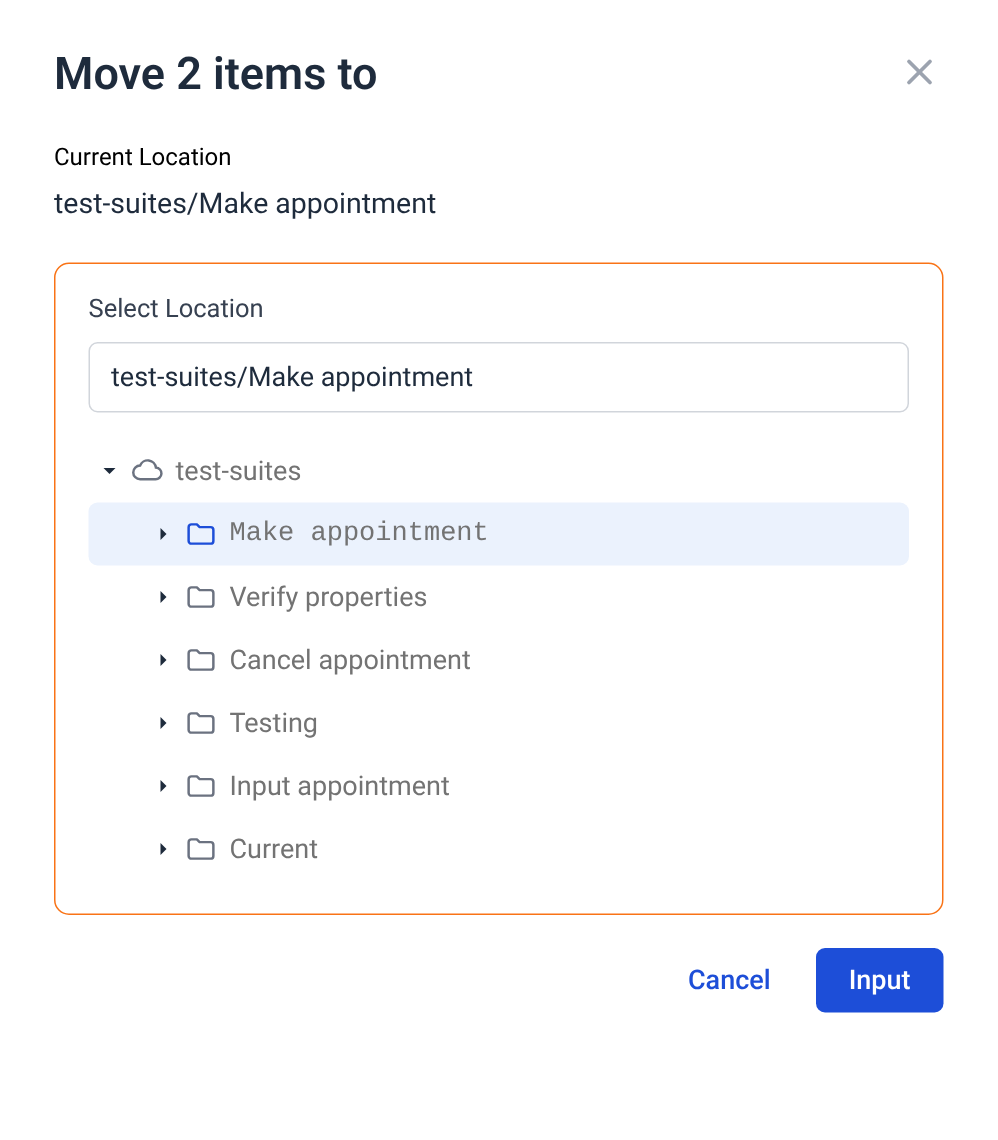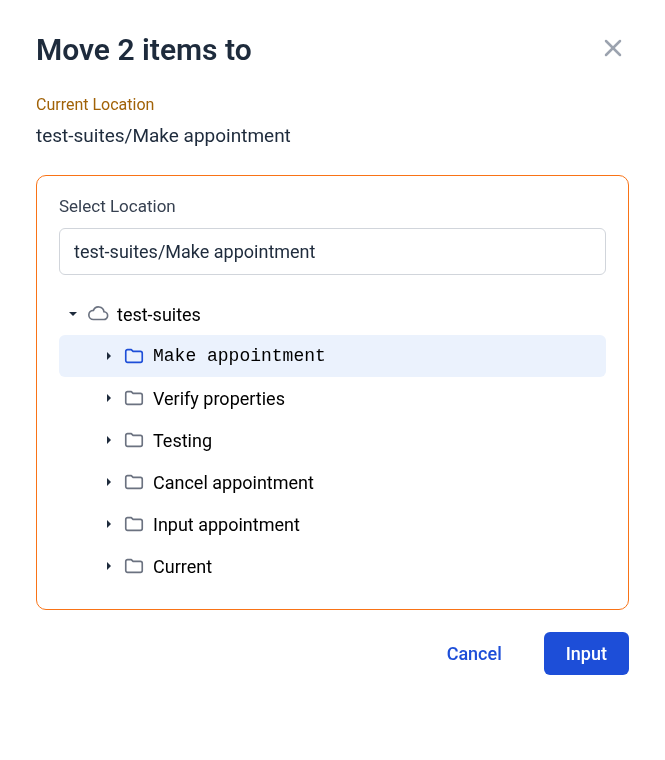--- a/index.html
+++ b/index.html
@@ -35,21 +35,21 @@
       display: flex;
       align-items: center;
       justify-content: center;
     }
     .close-btn svg {
       width: 24px;
       height: 24px;
     }
     .current-location-label {
       font-size: 16px;
-      color: #a16207;
+      color: #000000;
       margin-bottom: 10px;
     }
     .current-location-value {
       font-size: 19px;
       color: #1e2b3c;
       margin-bottom: 28px;
     }
     .location-panel {
       border: 1px solid #f97316;
       border-radius: 10px;
@@ -115,27 +115,27 @@
       justify-content: center;
     }
     .tree-icon svg {
       width: 22px;
       height: 22px;
     }
     .cloud-stroke { stroke: #6b7280; }
     .folder-stroke { stroke: #6b7280; }
     .folder-stroke.selected-folder { stroke: #1d4ed8; }
     .tree-label {
-      color: #000000;
+      color: #737373;
       text-align: right;
     }
     .footer {
       display: flex;
       justify-content: flex-end;
-      gap: 20px;
+      gap: 8px;
       align-items: center;
     }
     .btn {
       border-radius: 6px;
       padding: 11px 22px;
       font-size: 18px;
       font-family: inherit;
       cursor: pointer;
       border: none;
       font-weight: 500;
@@ -219,35 +219,35 @@
       <span class="chevron">
         <svg viewBox="0 0 10 10">
             <path d="M3 1 L7 5 L3 9 Z"></path>
           </svg>
       </span>
       <span class="tree-icon">
         <svg viewBox="0 0 24 24" fill="none" class="folder-stroke" stroke-width="1.8" stroke-linejoin="round">
           <path d="M3 7a2 2 0 0 1 2-2h4l2 2h8a2 2 0 0 1 2 2v8a2 2 0 0 1-2 2H5a2 2 0 0 1-2-2V7z"></path>
         </svg>
       </span>
+      <span class="tree-label">Cancel appointment</span>
+    </div>
+
+    <div class="tree-row level-1">
+      <span class="chevron">
+        <svg viewBox="0 0 10 10">
+            <path d="M3 1 L7 5 L3 9 Z"></path>
+          </svg>
+      </span>
+      <span class="tree-icon">
+        <svg viewBox="0 0 24 24" fill="none" class="folder-stroke" stroke-width="1.8" stroke-linejoin="round">
+          <path d="M3 7a2 2 0 0 1 2-2h4l2 2h8a2 2 0 0 1 2 2v8a2 2 0 0 1-2 2H5a2 2 0 0 1-2-2V7z"></path>
+        </svg>
+      </span>
       <span class="tree-label">Testing</span>
-    </div>
-
-    <div class="tree-row level-1">
-      <span class="chevron">
-        <svg viewBox="0 0 10 10">
-            <path d="M3 1 L7 5 L3 9 Z"></path>
-          </svg>
-      </span>
-      <span class="tree-icon">
-        <svg viewBox="0 0 24 24" fill="none" class="folder-stroke" stroke-width="1.8" stroke-linejoin="round">
-          <path d="M3 7a2 2 0 0 1 2-2h4l2 2h8a2 2 0 0 1 2 2v8a2 2 0 0 1-2 2H5a2 2 0 0 1-2-2V7z"></path>
-        </svg>
-      </span>
-      <span class="tree-label">Cancel appointment</span>
     </div>
 
     <div class="tree-row level-1">
       <span class="chevron">
         <svg viewBox="0 0 10 10">
             <path d="M3 1 L7 5 L3 9 Z"></path>
           </svg>
       </span>
       <span class="tree-icon">
         <svg viewBox="0 0 24 24" fill="none" class="folder-stroke" stroke-width="1.8" stroke-linejoin="round">

